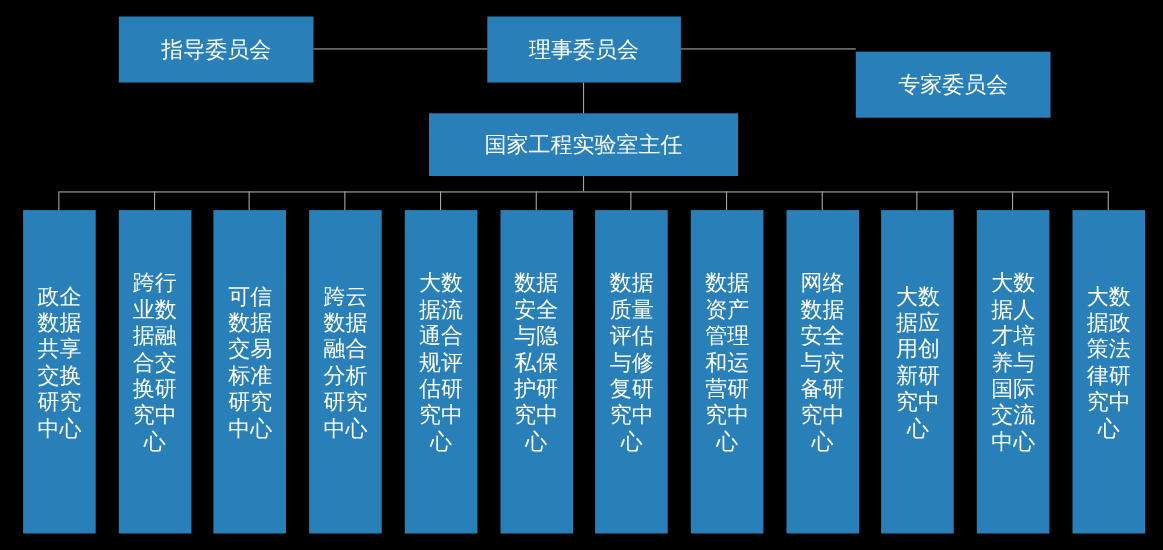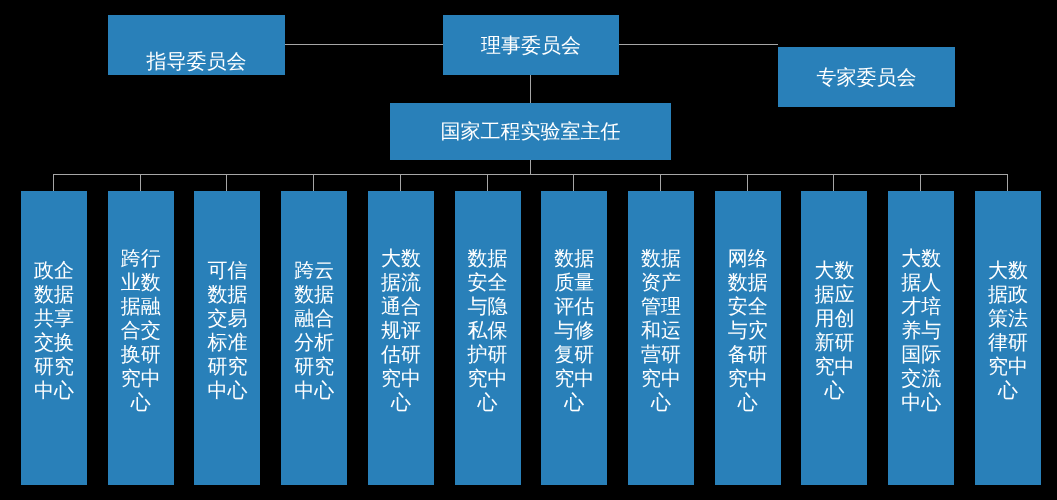--- a/index.html
+++ b/index.html
@@ -23,21 +23,21 @@
     align-items: center;
     justify-content: center;
     text-align: center;
     box-sizing: border-box;
   }
   .top-box {
     top: 15px;
     height: 60px;
     font-size: 20px;
   }
-  .pos-committee-0 { left: 108px; width: 177px; align-items: flex-end; }
+  .pos-committee-0 { left: 108px; width: 177px; }
   .pos-committee-1 { left: 443px; width: 176px; justify-content: center; }
   .pos-committee-2 { left: 778px; width: 177px; margin-top: 32px; }
   .director-box {
     left: 390px;
     top: 103px;
     width: 281px;
     height: 57px;
     font-size: 20px;
   }
   .line {

